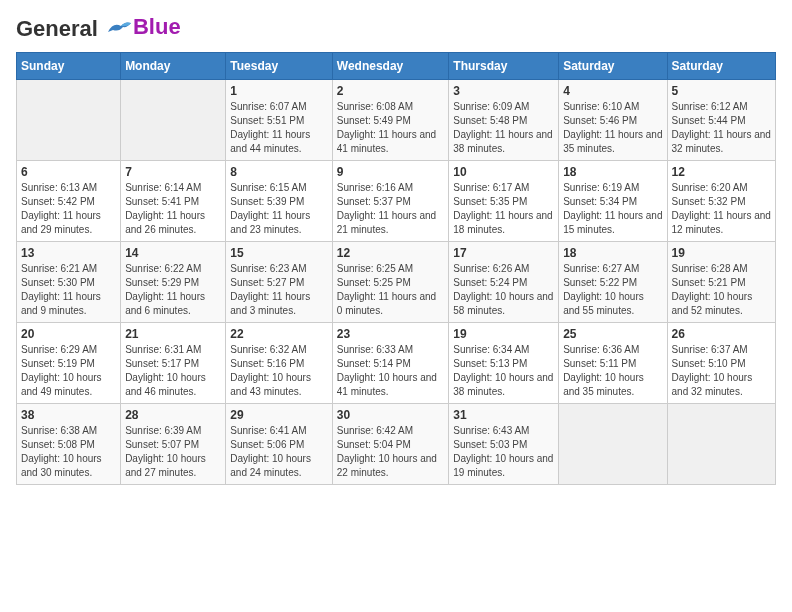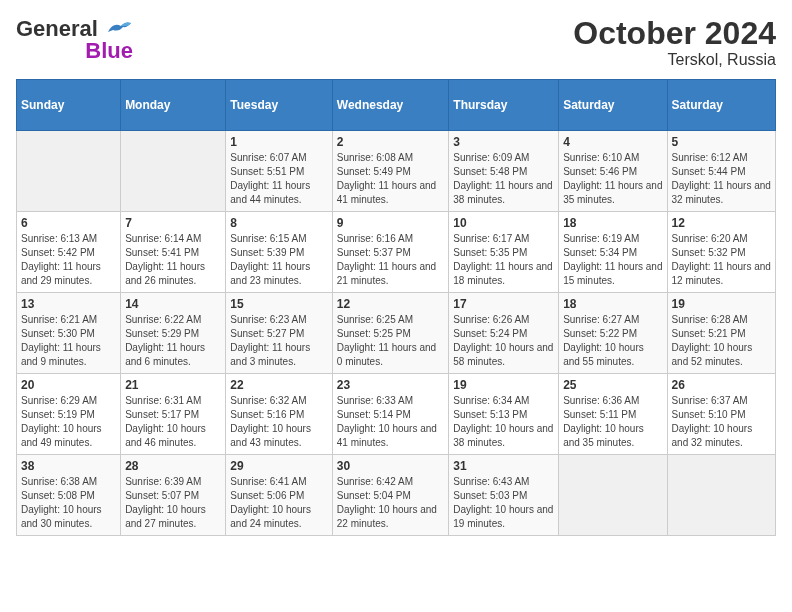--- a/index.html
+++ b/index.html
@@ -11,22 +11,22 @@
       padding: 16px;
     }
     .header {
       display: flex;
       justify-content: space-between;
       align-items: flex-start;
       margin-bottom: 10px;
     }
     .logo {
       display: flex;
-      flex-direction: column;
-      align-items: flex-end;
+      flex-direction: row;
+      align-items: center;
     }
     .logo-row {
       display: flex;
       align-items: center;
       gap: 2px;
     }
     .title-block {
       text-align: right;
     }
     .title-block h1 {
@@ -41,21 +41,21 @@
       color: #333;
     }
     table {
       width: 100%;
       border-collapse: collapse;
       font-size: 11px;
     }
     thead tr th {
       background-color: #3a7fc1;
       color: #fff;
-      padding: 18px 4px;
+      padding: 6px 4px;
       text-align: left;
       font-size: 12px;
       font-weight: bold;
       border: 1px solid #2a6aaa;
     }
     tbody tr td {
       border: 1px solid #ccc;
       padding: 4px 4px;
       vertical-align: top;
       color: #333;
@@ -87,24 +87,20 @@
   <div class="logo">
     <div class="logo-row">
       <span style="font-size:22px;font-weight:bold;color:#333;">General</span>
       <svg width="30" height="22" viewBox="0 0 30 22" style="margin-left:3px;">
         <path d="M5,14 Q10,4 18,8 Q22,3 28,5 Q24,10 20,9 Q16,14 10,12 Z" fill="#3a7fc1"></path>
         <path d="M18,8 Q22,3 28,5 Q26,8 22,8 Z" fill="#5aaae0"></path>
       </svg>
     </div>
     <span style="font-size:22px;font-weight:bold;color:#a21caf;margin-top:-4px;">Blue</span>
   </div>
-  <div class="title-block">
-    <h1>October 2024</h1>
-    <h2>Terskol, Russia</h2>
-  </div>
 </div>
 
 <table>
   <thead>
     <tr>
     <th>Sunday</th>
         <th>Monday</th>
         <th>Tuesday</th>
         <th>Wednesday</th>
         <th>Thursday</th>

